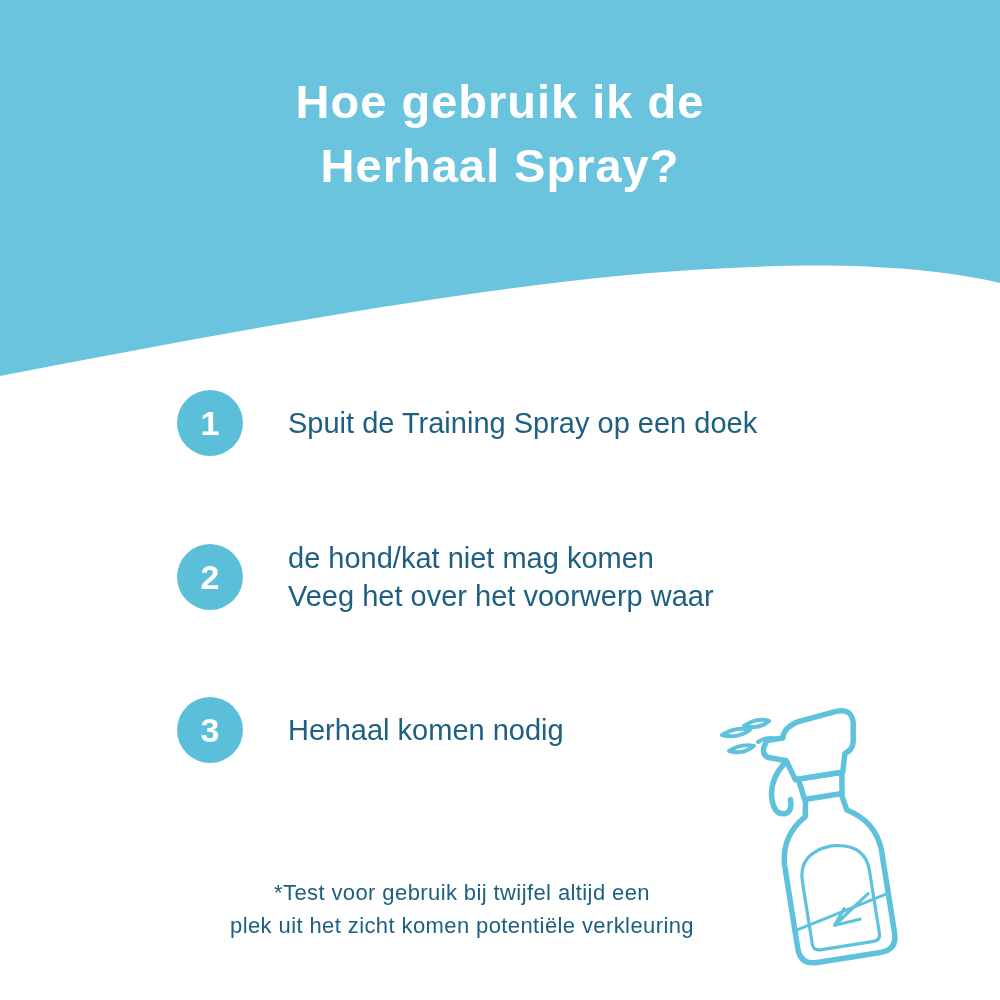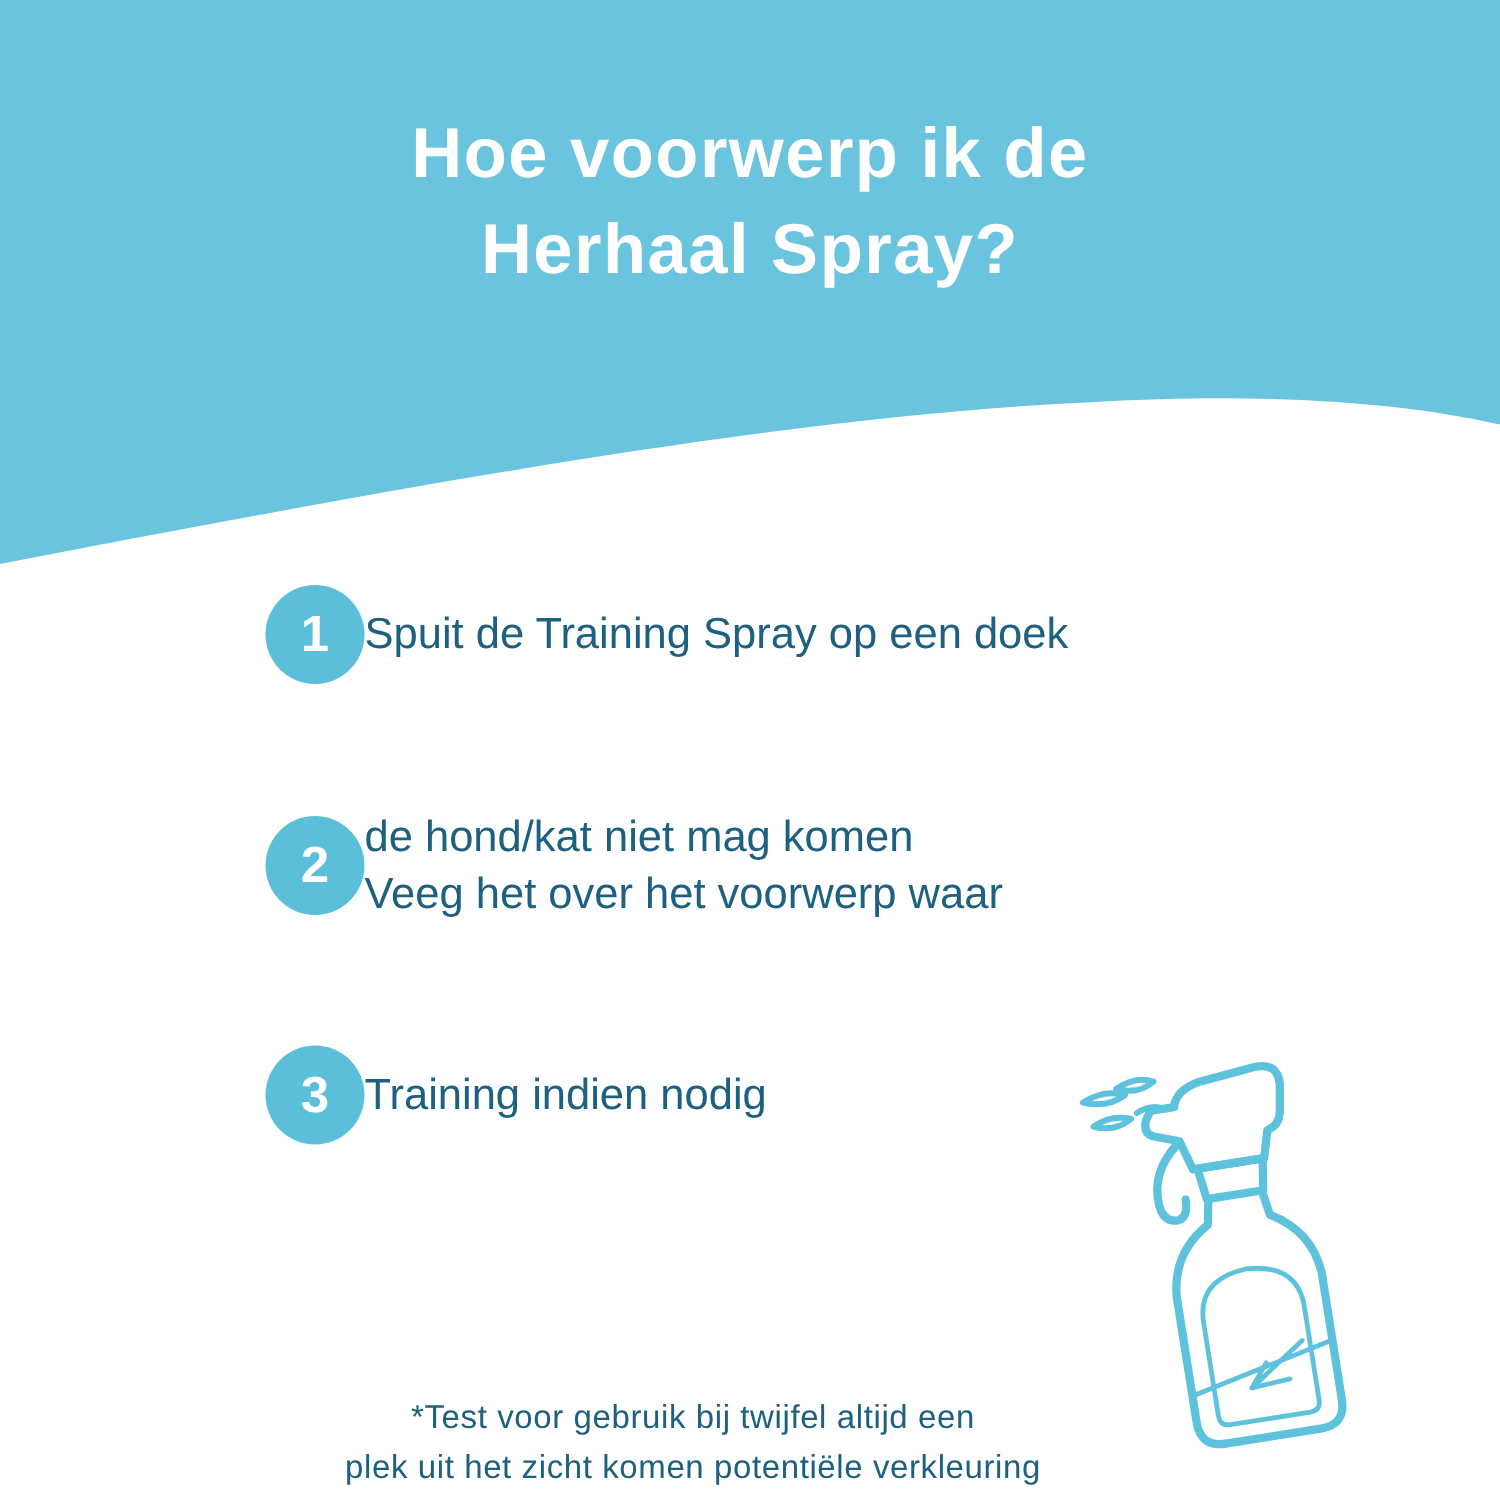--- a/index.html
+++ b/index.html
@@ -24,48 +24,49 @@
   .step-2{top:544px;}
   .step-3{top:697px;}
   .badge{
     flex:0 0 auto;
     width:66px;height:66px;border-radius:50%;
     background:#5cbfda;color:#ffffff;
     display:flex;align-items:center;justify-content:center;
     font-size:34px;font-weight:bold;
   }
   .step-text{
+    margin-left:45px;
     color:#1d6080;
     font-size:29px;line-height:38px;
     white-space:nowrap;
   }
   
   .footnote{
-    position:absolute;top:928px;left:0;width:924px;
+    position:absolute;top:876px;left:0;width:924px;
     text-align:center;color:#1d6080;
     font-size:22px;line-height:33px;letter-spacing:0.4px;
   }
   
   .bottle-svg{position:absolute;left:710px;top:695px;width:235px;height:285px;display:block;}
   .stroke{fill:none;stroke:#5ec2dd;stroke-linecap:round;stroke-linejoin:round;}
   .w5{stroke-width:5.5;}
   .w4{stroke-width:4;}
   .w3{stroke-width:3.2;}
 </style>
 </head>
 <body>
 
 <div class="poster">
 
   <svg class="header-wave" viewBox="0 0 1000 380" preserveAspectRatio="none" aria-hidden="true">
     <path d="M0,0 H1000 V283 C930,267 840,262 730,268 C520,277 250,328 0,376 Z" fill="#6ac4dd"></path>
   </svg>
 
   <h1 class="title">
-    <span class="title-line">Hoe voorwerp ik de</span>
+    <span class="title-line">Hoe gebruik ik de</span>
     <span class="title-line">Herhaal Spray?</span>
   </h1>
 
   <div class="step step-1">
     <div class="badge">
       <span>1</span>
     </div>
     <div class="step-text">
       <div>Spuit de Training Spray op een doek</div>
     </div>
@@ -79,21 +80,21 @@
       <div>de hond/kat niet mag komen</div>
       <div>Veeg het over het voorwerp waar</div>
     </div>
   </div>
 
   <div class="step step-3">
     <div class="badge">
       <span>3</span>
     </div>
     <div class="step-text">
-      <div>Training indien nodig</div>
+      <div>Herhaal komen nodig</div>
     </div>
   </div>
 
   <div class="footnote">
     <div>*Test voor gebruik bij twijfel altijd een</div>
     <div>plek uit het zicht komen potentiële verkleuring</div>
   </div>
 
   <svg class="bottle-svg" viewBox="0 0 235 285" aria-hidden="true">
 

